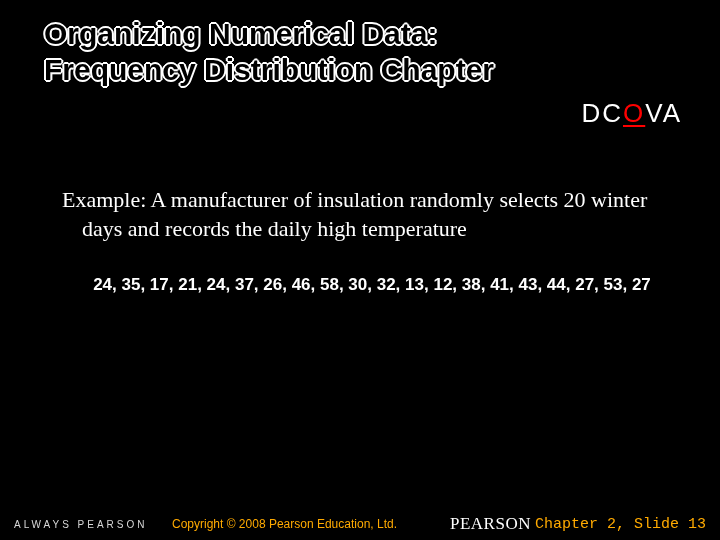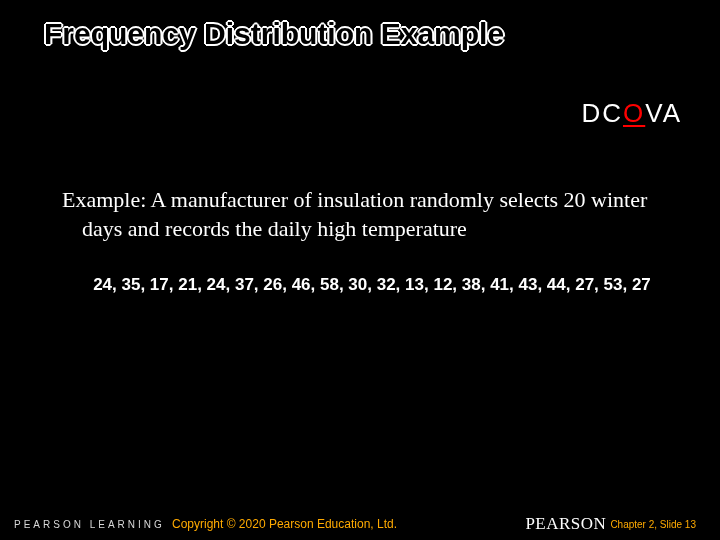--- a/index.html
+++ b/index.html
@@ -92,42 +92,43 @@
     flex: 1;
   }
   .pearson-logo {
     font-family: "Times New Roman", Times, serif;
     font-size: 17px;
     letter-spacing: 0.5px;
     color: #fff;
     margin-right: 4px;
   }
   .slide-number {
-    font-family: Liberation Sans, sans-serif;
-    font-size: 10px;
+    font-family: Liberation Mono, monospace;
+    font-size: 15px;
     color: #ffaa00;
-    margin-right: 24px;
+    margin-right: 14px;
     white-space: nowrap;
   }
 </style>
 </head>
 <body>
 
 <div class="title-block">
-  <div class="title">Frequency Distribution Example</div>
+  <div class="title">Organizing Numerical Data:</div>
+  <div class="title">Frequency Distribution Chapter</div>
 </div>
 
 <div class="dcova">
   <span>D</span><span>C</span><span class="o">O</span><span>V</span><span>A</span>
 </div>
 
 <div class="example">
   <span class="example-indent">Example: A manufacturer of insulation randomly selects 20 winter days and records the daily high temperature</span>
 </div>
 
 <div class="data-line">24, 35, 17, 21, 24, 37, 26, 46, 58, 30, 32, 13, 12, 38, 41, 43, 44, 27, 53, 27</div>
 
 <div class="footer">
-  <div class="always-learning">PEARSON LEARNING</div>
-  <div class="copyright">Copyright © 2020 Pearson Education, Ltd.</div>
+  <div class="always-learning">ALWAYS PEARSON</div>
+  <div class="copyright">Copyright © 2008 Pearson Education, Ltd.</div>
   <div class="pearson-logo">PEARSON</div>
   <div class="slide-number">Chapter 2, Slide 13</div>
 </div>
 
 </body></html>

